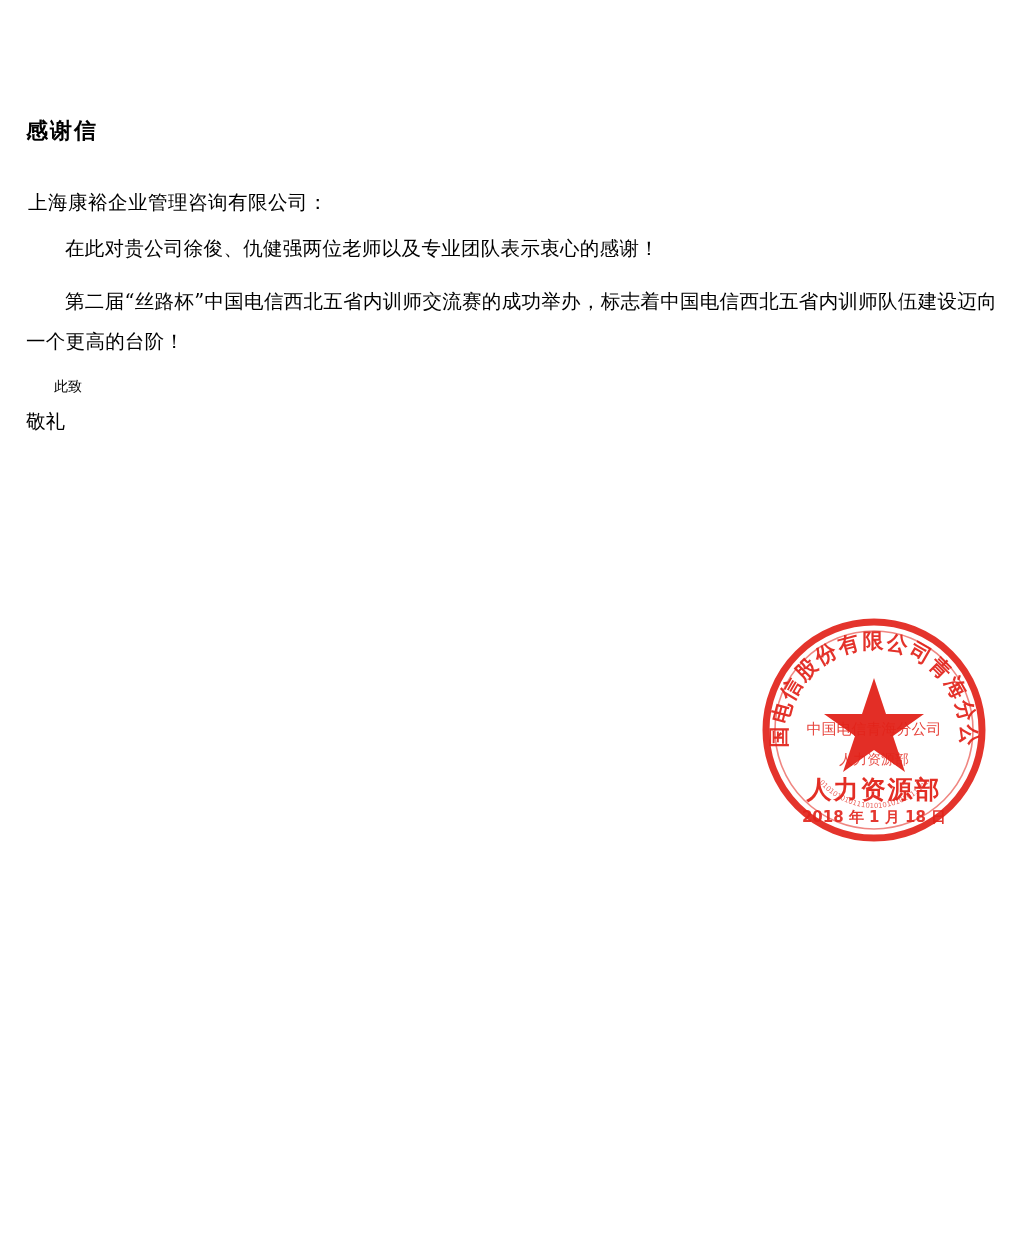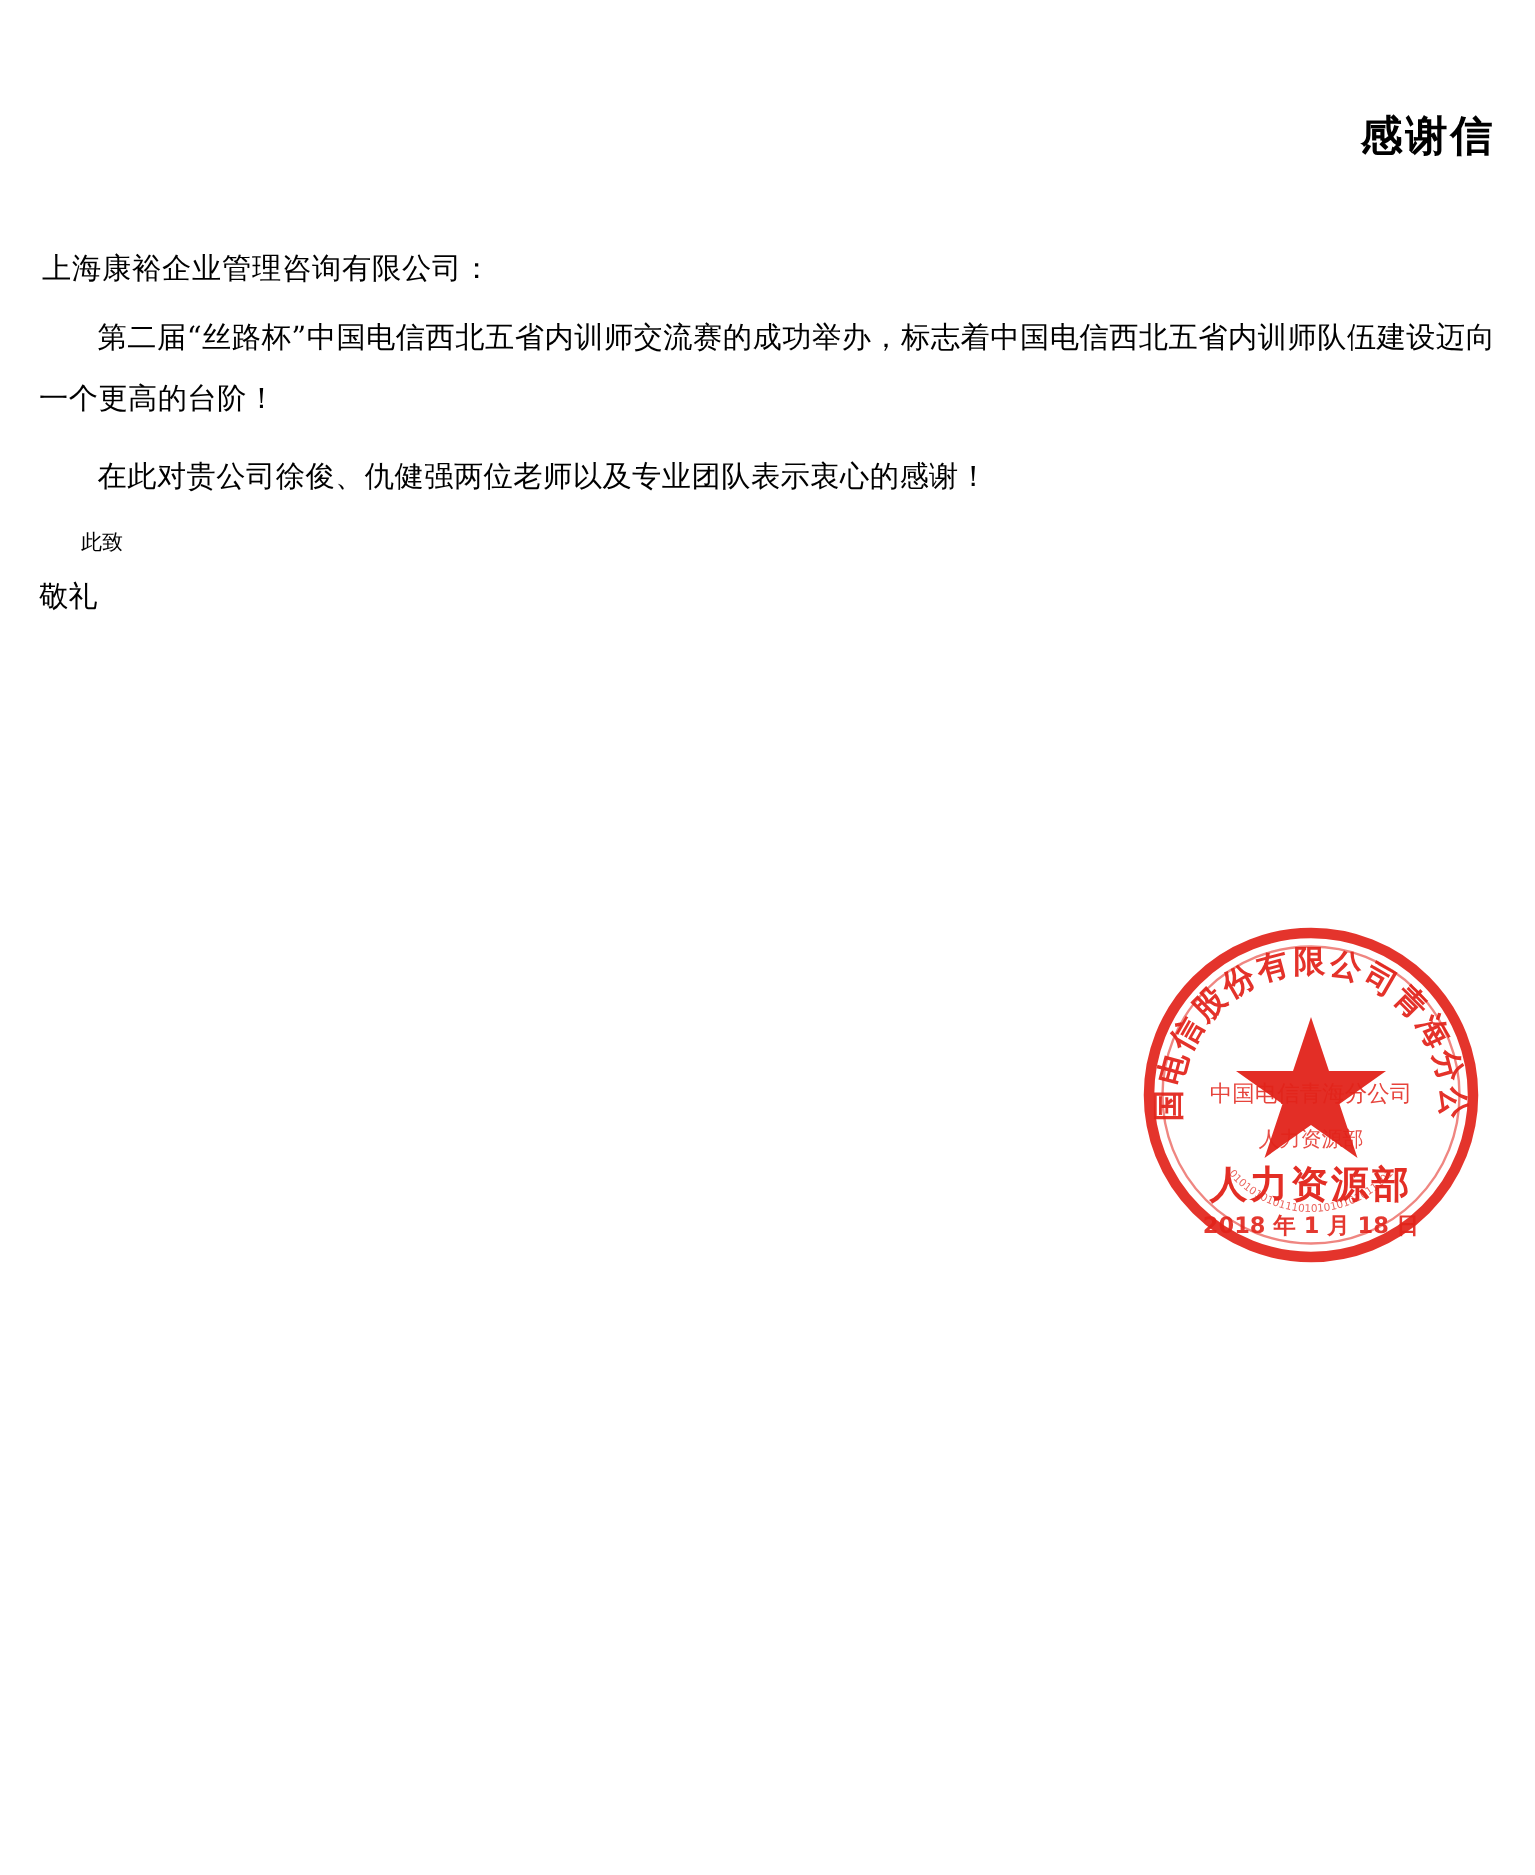--- a/index.html
+++ b/index.html
@@ -21,31 +21,31 @@
     background: #ffffff;
   }
   .doc {
     position: absolute;
     left: 0;
     right: 0;
     top: 0;
     padding: 0 26px 0 26px;
   }
   .doc-title {
-    text-align: right;
-    font-size: 28px;
+    text-align: left;
+    font-size: 22px;
     font-weight: bold;
     letter-spacing: 2px;
-    margin-top: 72px;
+    margin-top: 116px;
     margin-bottom: 0;
     font-family: "DejaVu Serif", "Liberation Serif", serif;
   }
   .salutation {
     font-size: 19.5px;
-    margin-top: 54px;
+    margin-top: 42px;
     margin-left: 2px;
     letter-spacing: 0.5px;
     line-height: 1.5;
   }
   .para {
     font-size: 19.5px;
     line-height: 2.07;
     text-align: justify;
     text-justify: inter-ideograph;
     text-indent: 2em;
@@ -87,23 +87,23 @@
 <div class="page">
 
   <div class="doc">
 
     <h1 class="doc-title">感谢信</h1>
 
     <div class="salutation">上海康裕企业管理咨询有限公司：</div>
 
 
 
+    <p class="para">在此对贵公司徐俊、仇健强两位老师以及专业团队表示衷心的感谢！</p>
+
     <p class="para">第二届“丝路杯”中国电信西北五省内训师交流赛的成功举办，标志着中国电信西北五省内训师队伍建设迈向一个更高的台阶！</p>
-
-    <p class="para">在此对贵公司徐俊、仇健强两位老师以及专业团队表示衷心的感谢！</p>
 
     <div class="closing">此致</div>
 
     <div class="closing-2">敬礼</div>
 
   </div>
 
   <div class="seal">
     <svg width="236" height="236" viewBox="0 0 236 236" xmlns="http://www.w3.org/2000/svg">
       <defs>

